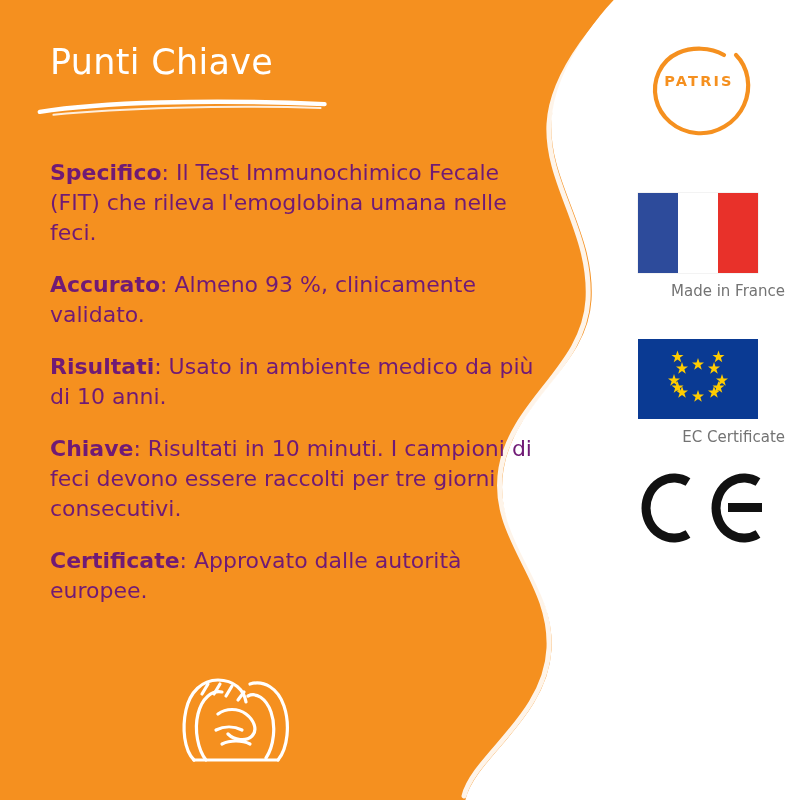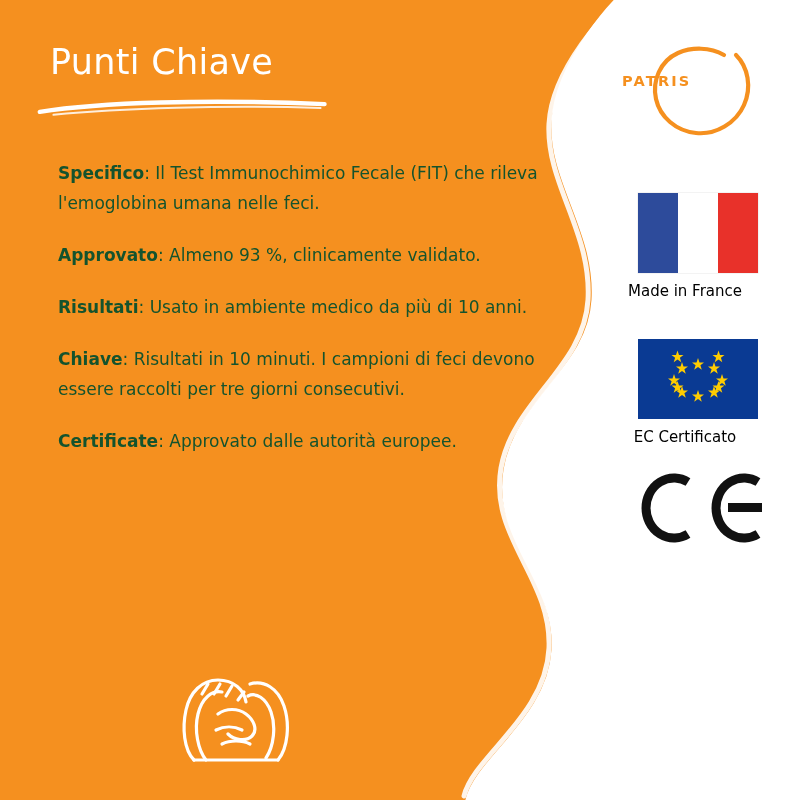--- a/index.html
+++ b/index.html
@@ -63,24 +63,23 @@
     height: 22px;
   }
   .bullets {
     position: absolute;
     left: 38px;
     top: 158px;
     width: 500px;
   }
   .bullet {
     margin-bottom: 22px;
-    color: #14532d;
-    font-size: 17px;
+    color: #701a75;
+    font-size: 22px;
     line-height: 30px;
-    margin-left: 8px;
   }
   .bullet b {
     font-weight: 700;
   }
   
   .badge-col {
     position: absolute;
     left: 600px;
     top: 0;
     width: 200px;
@@ -98,21 +97,21 @@
     left: 18px;
     top: 5px;
     width: 118px;
     height: 118px;
   }
   .logo-text {
     position: absolute;
     left: 0;
     top: 42px;
     width: 154px;
-    text-align: left;
+    text-align: center;
     color: #F5901F;
     font-size: 14.5px;
     font-weight: 700;
     letter-spacing: 2.2px;
     line-height: 19px;
   }
   .flag-fr {
     position: absolute;
     left: 26px;
     top: 193px;
@@ -122,22 +121,22 @@
     box-shadow: 0 0 0 0.5px #e6e6e6;
   }
   .flag-fr div { height: 100%; }
   .fr-blue { width: 40px; background: #2D4B9B; }
   .fr-white { width: 40px; background: #ffffff; }
   .fr-red { width: 40px; background: #E8312A; }
   .caption {
     position: absolute;
     width: 200px;
     left: -27px;
-    text-align: center;
-    color: #000000;
+    text-align: right;
+    color: #737373;
     font-size: 15px;
   }
   .flag-eu {
     position: absolute;
     left: 26px;
     top: 339px;
     width: 120px;
     height: 80px;
     background: #0A3A93;
   }
@@ -185,21 +184,21 @@
     <svg class="title-underline" viewBox="0 0 320 22">
       <path d="M8,16 C70,6 180,3 300,8" fill="none" stroke="#ffffff" stroke-width="4.5" stroke-linecap="round"></path>
       <path d="M22,19 C90,12 200,9 296,12" fill="none" stroke="#ffffff" stroke-width="2" stroke-linecap="round" opacity="0.85"></path>
     </svg>
 
     <div class="bullets">
       <div class="bullet">
         <b>Specifico</b><span>: Il Test Immunochimico Fecale (FIT) che rileva l'emoglobina umana nelle feci.</span>
       </div>
       <div class="bullet">
-        <b>Approvato</b><span>: Almeno 93 %, clinicamente validato.</span>
+        <b>Accurato</b><span>: Almeno 93 %, clinicamente validato.</span>
       </div>
       <div class="bullet">
         <b>Risultati</b><span>: Usato in ambiente medico da più di 10 anni.</span>
       </div>
       <div class="bullet">
         <b>Chiave</b><span>: Risultati in 10 minuti. I campioni di feci devono essere raccolti per tre giorni consecutivi.</span>
       </div>
       <div class="bullet">
         <b>Certificate</b><span>: Approvato dalle autorità europee.</span>
       </div>
@@ -248,21 +247,21 @@
             <polygon points="60,20 61.5,24.5 66,24.5 62.4,27.3 63.8,31.8 60,29 56.2,31.8 57.6,27.3 54,24.5 58.5,24.5" transform="translate(24,15)"></polygon>
             <polygon points="60,20 61.5,24.5 66,24.5 62.4,27.3 63.8,31.8 60,29 56.2,31.8 57.6,27.3 54,24.5 58.5,24.5" transform="translate(-16,27)"></polygon>
             <polygon points="60,20 61.5,24.5 66,24.5 62.4,27.3 63.8,31.8 60,29 56.2,31.8 57.6,27.3 54,24.5 58.5,24.5" transform="translate(16,27)"></polygon>
             <polygon points="60,20 61.5,24.5 66,24.5 62.4,27.3 63.8,31.8 60,29 56.2,31.8 57.6,27.3 54,24.5 58.5,24.5" transform="translate(-20.5,-8.5) rotate(0)"></polygon>
             <polygon points="60,20 61.5,24.5 66,24.5 62.4,27.3 63.8,31.8 60,29 56.2,31.8 57.6,27.3 54,24.5 58.5,24.5" transform="translate(20.5,-8.5)"></polygon>
             <polygon points="60,20 61.5,24.5 66,24.5 62.4,27.3 63.8,31.8 60,29 56.2,31.8 57.6,27.3 54,24.5 58.5,24.5" transform="translate(-20.5,22)"></polygon>
             <polygon points="60,20 61.5,24.5 66,24.5 62.4,27.3 63.8,31.8 60,29 56.2,31.8 57.6,27.3 54,24.5 58.5,24.5" transform="translate(20.5,22)"></polygon>
           </g>
         </svg>
       </div>
-      <div class="caption" style="top:428px;">EC Certificato</div>
+      <div class="caption" style="top:428px;">EC Certificate</div>
 
       <svg class="ce-mark" viewBox="0 0 130 76">
         <g fill="none" stroke="#111111" stroke-width="9">
           <path d="M52,12 A28,30 0 1,0 52,64"></path>
           <path d="M122,12 A28,30 0 1,0 122,64"></path>
         </g>
         <rect x="92" y="33" width="34" height="9" fill="#111111"></rect>
       </svg>
 
     </div>

